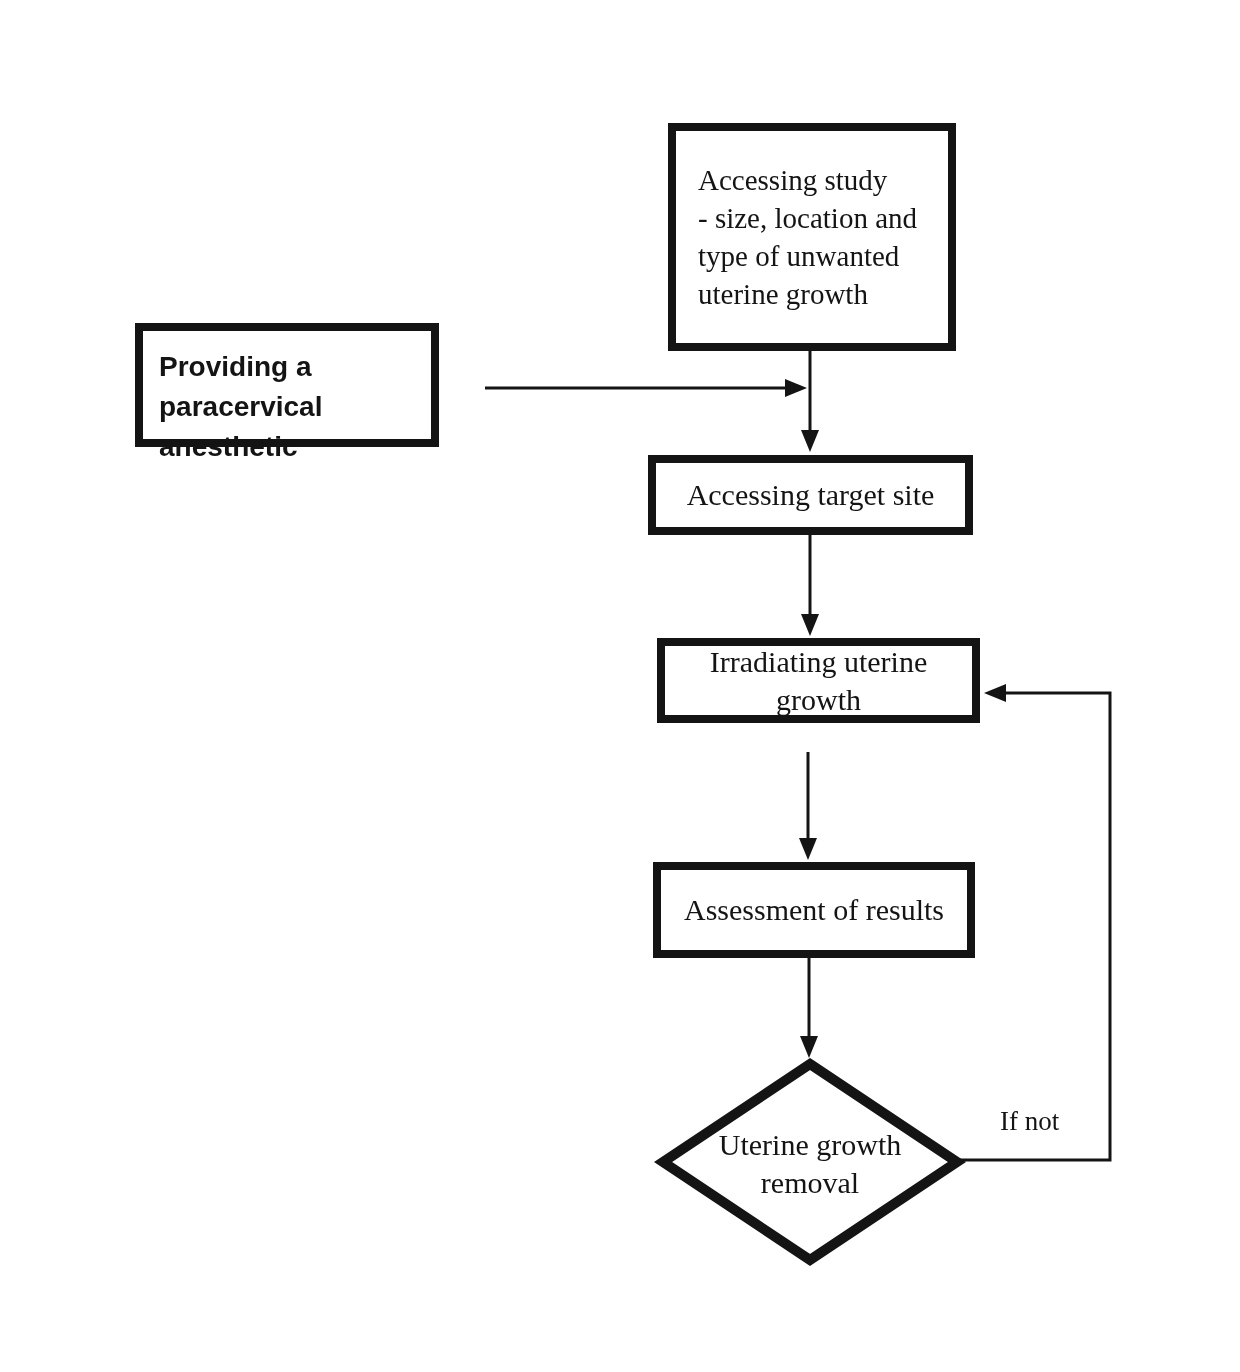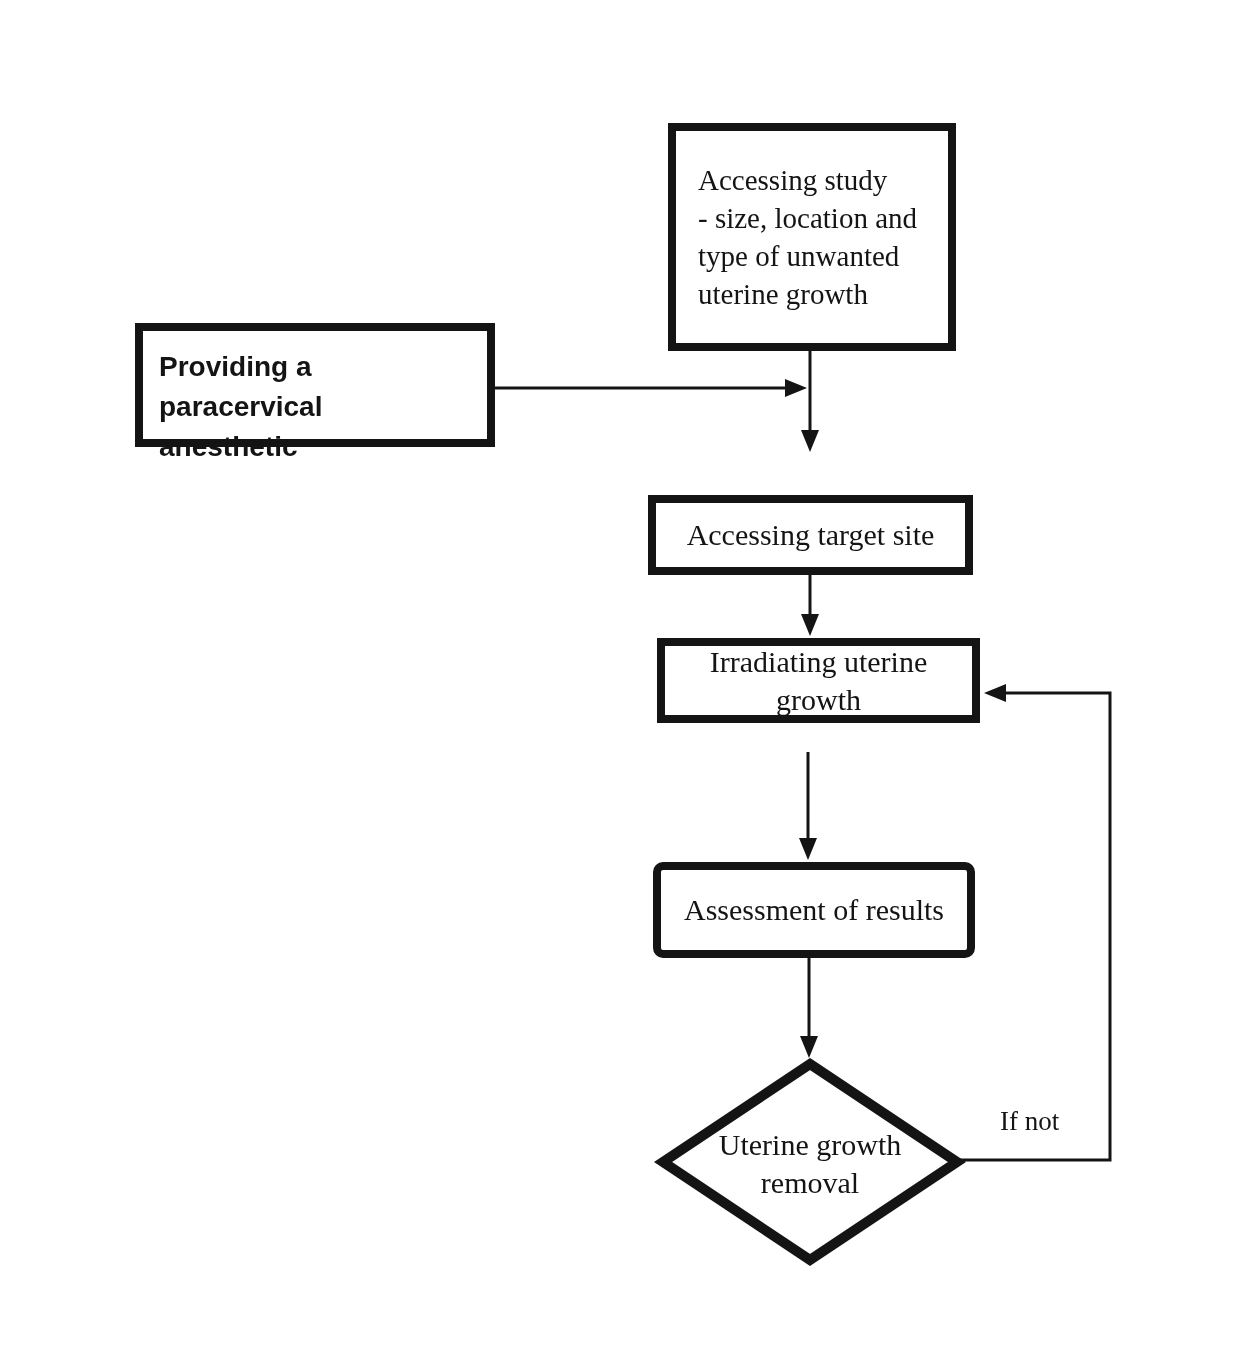--- a/index.html
+++ b/index.html
@@ -30,44 +30,42 @@
     background: #ffffff;
     white-space: pre-line;
   }
   .node-diagnostic {
     left: 668px; top: 123px; width: 288px; height: 228px;
     padding: 30px 14px 0 22px;
     font-size: 29px; line-height: 38px;
     text-align: left;
   }
   .node-anesthetic {
-    left: 135px; top: 323px; width: 360px; height: 124px;
+    left: 135px; top: 323px; width: 304px; height: 124px;
     padding: 16px 8px 0 16px;
     font-family: "Liberation Sans", sans-serif;
     font-weight: bold;
     font-size: 28px; line-height: 40px;
     text-align: left;
   }
   .node-access {
     left: 648px; top: 455px; width: 325px; height: 80px;
     display: flex; align-items: center; justify-content: center;
     font-size: 30px;
-    margin-top: 40px;
   }
   .node-irradiate {
     left: 657px; top: 638px; width: 323px; height: 85px;
     display: flex; align-items: center; justify-content: center;
     text-align: center;
     font-size: 30px; line-height: 38px;
   }
   .node-assess {
     left: 653px; top: 862px; width: 322px; height: 96px;
     display: flex; align-items: center; justify-content: center;
     font-size: 30px;
-    border-radius: 10px;
   }
   .diamond-label {
     position: absolute;
     left: 688px; top: 1126px; width: 244px;
     text-align: center;
     font-size: 30px; line-height: 38px;
     white-space: pre-line;
   }
   .if-not-label {
     position: absolute;

